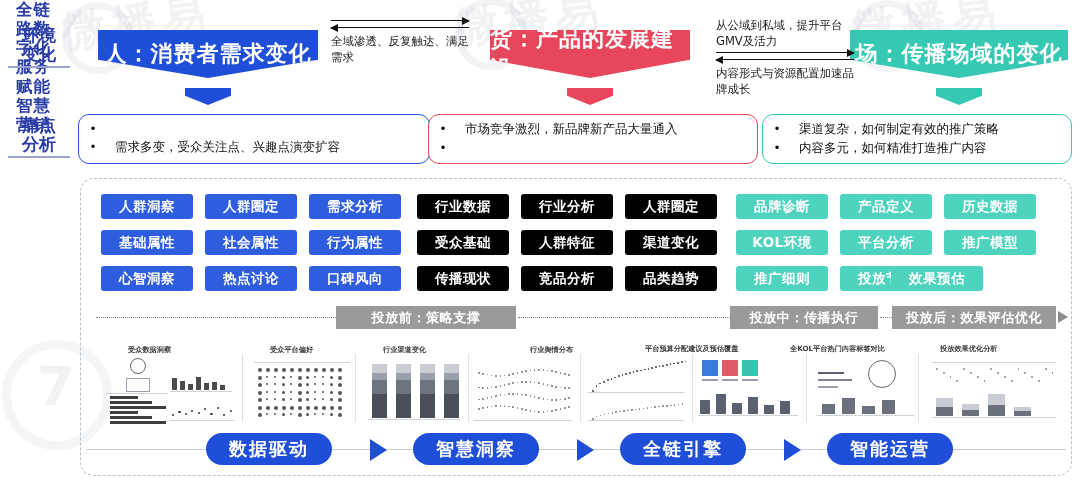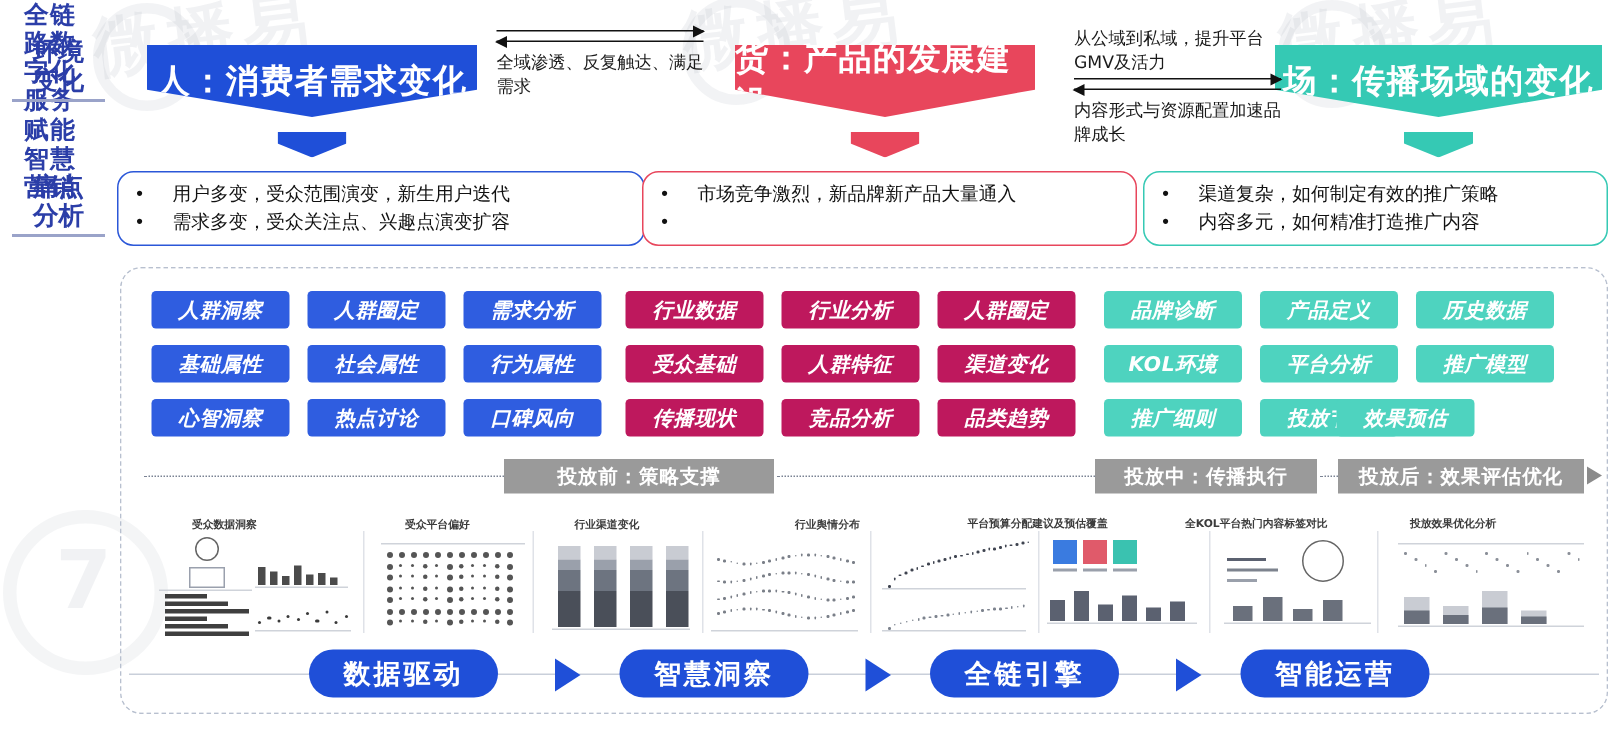--- a/index.html
+++ b/index.html
@@ -73,23 +73,23 @@
   #pain-huo{left:428px;width:330px;border:1.6px solid #e8465c;}
   #pain-chang{left:762px;width:310px;border:1.6px solid #35c9b4;}
 
   
   #chain-panel{position:absolute;left:80px;top:178px;width:992px;height:298px;
                border:1.5px dashed #b8c0cf;border-radius:14px;box-sizing:border-box;}
 
   
   .tag{position:absolute;height:25px;border-radius:3px;color:#fff;font-size:13.5px;
        font-weight:700;display:flex;align-items:center;justify-content:center;
-       letter-spacing:.5px;font-style:italic;}
+       letter-spacing:.5px;}
   .tag.blue{background:#2f5de0;}
-  .tag.red{background:#be185d;}
+  .tag.red{background:#000000;}
   .tag.teal{background:#4ed3bf;}
 
   
   .dashline{position:absolute;height:0;border-top:1.6px dotted #7b8394;}
   .phase{position:absolute;height:23px;background:#9a9a9a;color:#fff;font-size:13px;
          font-weight:700;display:flex;align-items:center;justify-content:center;
          letter-spacing:.6px;}
   .endarrow{position:absolute;width:0;height:0;border-top:6px solid transparent;
             border-bottom:6px solid transparent;border-left:10px solid #8b8b8b;}
 
@@ -177,21 +177,20 @@
       <div class="hd right"></div>
     <div class="ln b"></div>
       <div class="hd left"></div>
   </div>
   <div class="bot">内容形式与资源配置加速品牌成长</div>
 </div>
 
 <div class="painbox" id="pain-ren">
   <div class="li">
       <span class="dot">•</span>
-      <span class="txt">用户多变，受众范围演变，新生用户迭代</span>
     </div>
   <div class="li">
       <span class="dot">•</span>
       <span class="txt">需求多变，受众关注点、兴趣点演变扩容</span>
     </div>
 </div>
 <div class="painbox" id="pain-huo">
   <div class="li">
       <span class="dot">•</span>
       <span class="txt">市场竞争激烈，新品牌新产品大量通入</span>

